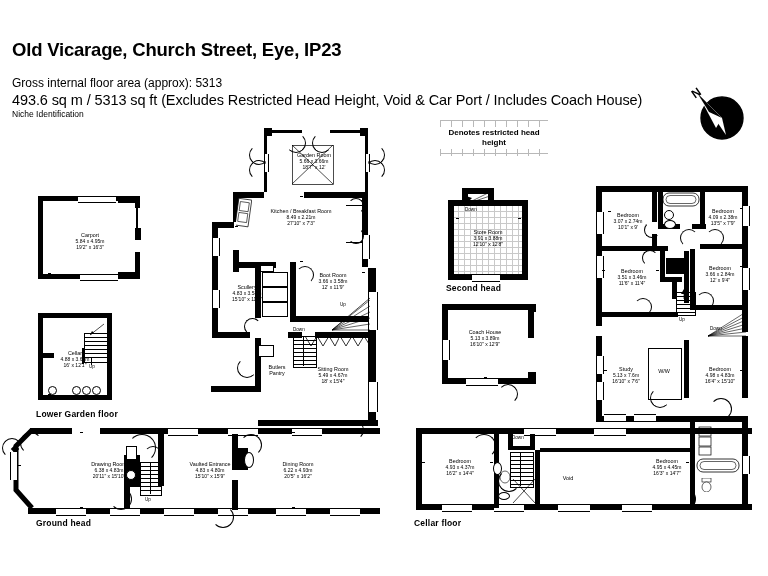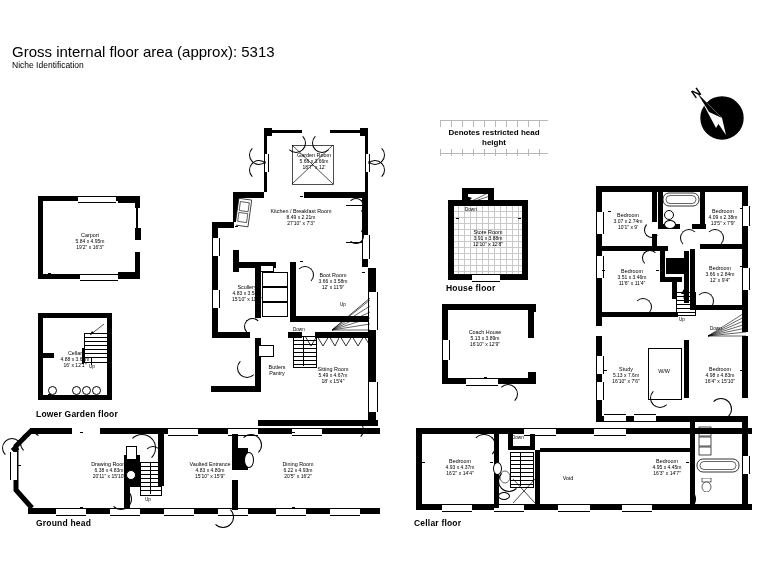--- a/index.html
+++ b/index.html
@@ -2,21 +2,21 @@
 <html><head>
 <meta charset="utf-8">
 <style>
   html,body{margin:0;padding:0;background:#ffffff;}
   body{width:768px;height:576px;overflow:hidden;font-family:"Liberation Sans",sans-serif;color:#000;}
   #page{position:relative;width:768px;height:576px;background:#fff;}
 
   
   .hdr{position:absolute;left:12px;top:40px;width:700px;}
   .hdr .t1{font-size:18.5px;font-weight:bold;letter-spacing:-0.2px;line-height:20px;}
-  .hdr .t2{font-size:15px;line-height:16px;margin-top:4px;}
+  .hdr .t2{font-size:12px;line-height:16px;margin-top:15px;}
   .hdr .t3{font-size:14.5px;line-height:17px;margin-top:1px;letter-spacing:-0.1px;}
   .hdr .t4{font-size:8.5px;line-height:10px;margin-top:2px;}
   .hdr .t5{font-size:8.5px;line-height:10px;}
 
   
   .wall{position:absolute;background:#000;}
   .lbl{position:absolute;text-align:center;font-size:5.2px;line-height:6.2px;color:#000;white-space:nowrap;}
   .lbl .nm{font-size:5.4px;}
   .lbl .dm{font-size:5.0px;}
   .floorlbl{position:absolute;font-size:8.5px;font-weight:bold;letter-spacing:0.2px;}
@@ -57,21 +57,23 @@
   .fix{position:absolute;border:0.7px solid #000;background:#fff;}
   .fixr{position:absolute;border:0.7px solid #000;background:#fff;border-radius:50%;}
   .tick{position:absolute;background:#000;width:3px;height:0.8px;}
 </style>
 </head>
 <body>
 
 <div id="page">
 
   <div class="hdr">
+    <div class="t1">Old Vicarage, Church Street, Eye, IP23</div>
     <div class="t2">Gross internal floor area (approx): 5313</div>
+    <div class="t3">493.6 sq m / 5313 sq ft (Excludes Restricted Head Height, Void &amp; Car Port / Includes Coach House)</div>
     <div class="t5">Niche Identification</div>
   </div>
 
   <div class="legend">
     <span>Denotes restricted head height</span>
   </div>
 
   <div class="compass">
     <svg width="56" height="56" viewBox="0 0 56 56">
       <circle cx="32" cy="30" r="21" fill="#000"></circle>
@@ -306,21 +308,21 @@
       <path d="M4 12 L2 6 L8 8 Z" fill="#000"></path>
     </svg>
     <div class="tiny" style="left:465px;top:207px;">Down</div>
     <div class="lbl" style="left:456px;top:229px;width:64px;">
       <div class="nm">Store Room</div>
       <div class="dm">3.91 x 3.88m</div>
       <div class="dm">12'10" x 12'8"</div>
     </div>
     <div class="tick" style="left:456px;top:218px;"></div>
     <div class="tick" style="left:518px;top:218px;"></div>
-    <div class="floorlbl" style="left:446px;top:283px;">House floor</div>
+    <div class="floorlbl" style="left:446px;top:283px;">Second head</div>
   </div>
 
   <div>
     <div class="wall" style="left:442px;top:304px;width:94px;height:6px;"></div>
     <div class="wall" style="left:528px;top:304px;width:8px;height:8px;"></div>
     <div class="wall" style="left:442px;top:304px;width:6px;height:36px;"></div>
     <div class="winv" style="left:442px;top:340px;width:6px;height:20px;"></div>
     <div class="wall" style="left:442px;top:360px;width:6px;height:24px;"></div>
     <div class="wall" style="left:528px;top:310px;width:6px;height:28px;"></div>
     <div class="wall" style="left:528px;top:372px;width:8px;height:8px;"></div>

